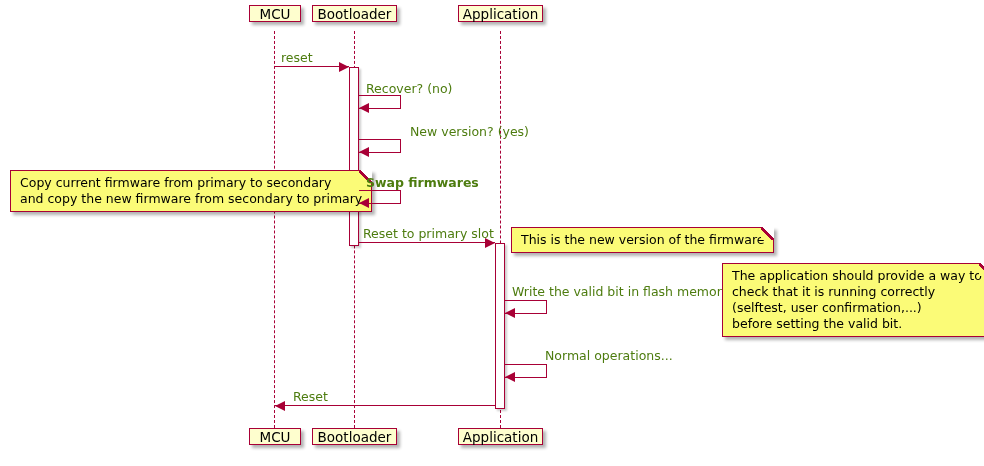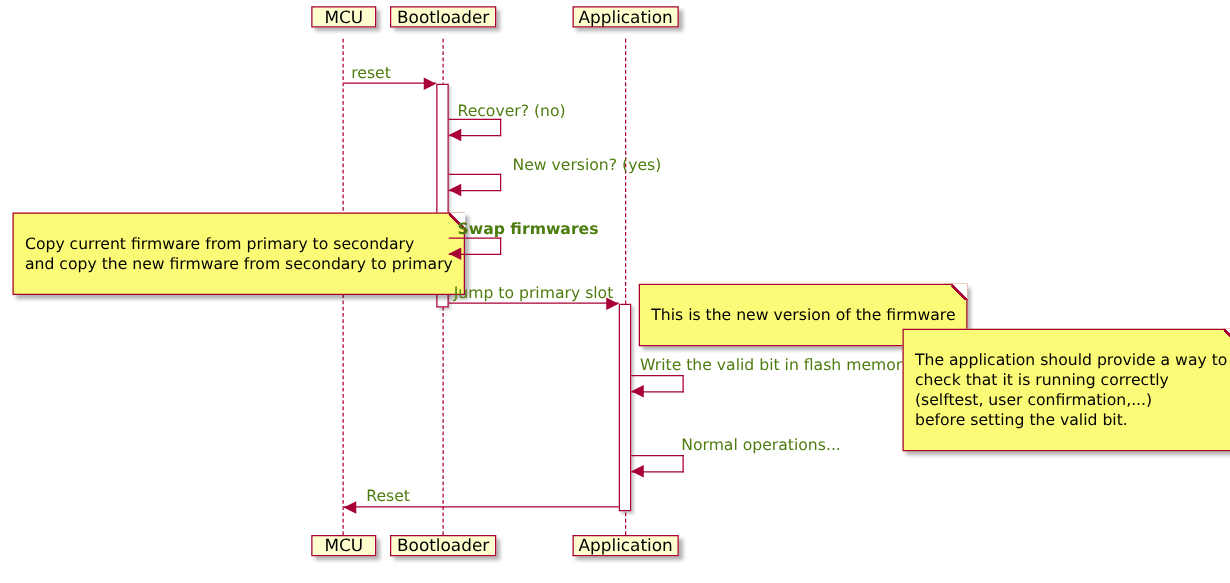--- a/index.html
+++ b/index.html
@@ -40,21 +40,21 @@
     border-width:5px 10px 5px 0;
     border-color:transparent #A80036 transparent transparent;
   }
   .self-loop {
     position:absolute; box-sizing:border-box; width:42px; height:14px;
     border:1px solid #A80036; border-left:none;
   }
   .note {
     position:absolute; background:#FBFB77; border:1px solid #A80036;
     box-shadow:3px 3px 3px rgba(0,0,0,0.3);
-    padding:16px 9px; font-size:12.5px; line-height:16px; color:#000;
+    padding:4px 9px; font-size:12.5px; line-height:16px; color:#000;
   }
   .note-text { white-space:pre; }
   .fold {
     position:absolute; top:-1px; right:-1px; width:13px; height:13px;
     background:linear-gradient(45deg,
       #FBFB77 0%, #FBFB77 42%,
       #A80036 42%, #A80036 54%,
       #ffffff 54%, #ffffff 100%);
   }
 </style>
@@ -93,21 +93,21 @@
   <div class="note" style="left:10px; top:170px;">
     <div class="fold"></div>
     <div class="note-text">Copy current firmware from primary to secondary
 and copy the new firmware from secondary to primary</div>
   </div>
 
   <div class="msg-label" style="left:366px; top:175px;font-weight:bold;">Swap firmwares</div>
   <div class="self-loop" style="left:359px; top:190px;"></div>
   <div class="ah-l" style="left:359px; top:198px;"></div>
 
-  <div class="msg-label" style="left:363px; top:226px;">Jump to primary slot</div>
+  <div class="msg-label" style="left:363px; top:226px;">Reset to primary slot</div>
   <div class="line-h" style="left:359px; top:242px; width:136px;"></div>
   <div class="ah-r" style="left:485px; top:238px;"></div>
 
   <div class="note" style="left:511px; top:227px;">
     <div class="fold"></div>
     <div class="note-text">This is the new version of the firmware</div>
   </div>
 
   <div class="msg-label" style="left:512px; top:284px;">Write the valid bit in flash memory</div>
   <div class="self-loop" style="left:505px; top:300px;"></div>

